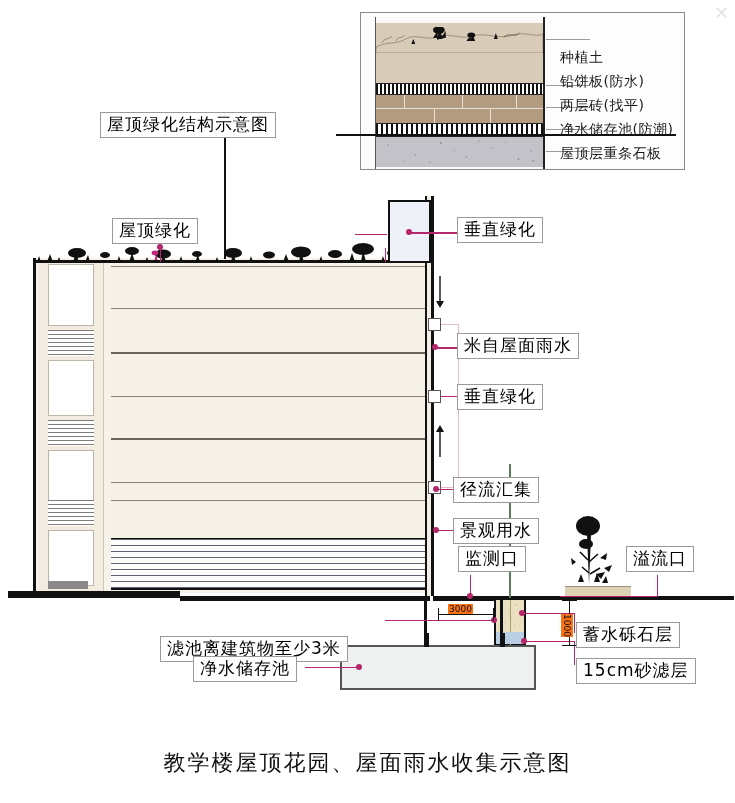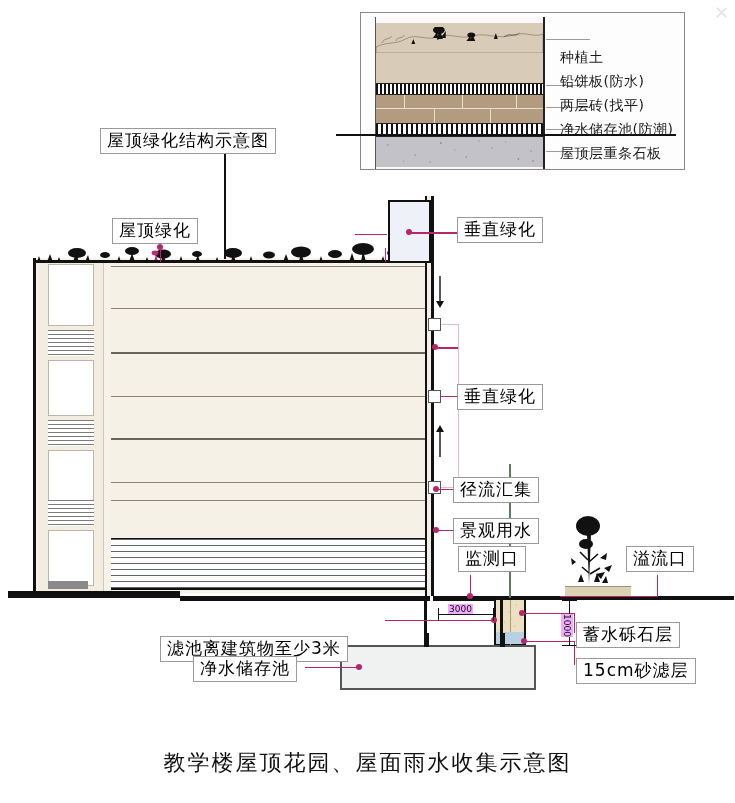--- a/index.html
+++ b/index.html
@@ -121,21 +121,21 @@
      border:2px solid #111;box-sizing:border-box;background:#efe7cf;z-index:29;}
   #filterSand{position:absolute;left:0;top:0;width:100%;height:34px;
      background:#ece0c2;}
   #filterGravel{position:absolute;left:0;bottom:0;width:100%;height:12px;
      background:#b9cfe4;}
   #filterMid{position:absolute;left:14px;top:0;width:1px;height:46px;background:#b09c6f;}
 
   
   #dim3000{position:absolute;left:438px;top:604px;width:56px;height:16px;z-index:32;}
   #dim1000{position:absolute;left:560px;top:600px;width:18px;height:46px;z-index:32;}
-  .dimTxt{position:absolute;font-size:9px;color:#111;background:#f0abfc;padding:0 1px;}
+  .dimTxt{position:absolute;font-size:9px;color:#111;background:#f97316;padding:0 1px;}
 
   
   #cistern{position:absolute;left:340px;top:645px;width:196px;height:45px;
      background:#f0f1f1;border:2px solid #555;box-sizing:border-box;z-index:29;}
   .pipe{position:absolute;background:#111;z-index:30;}
 
   
   #bed{position:absolute;left:565px;top:586px;width:66px;height:10px;
       background:#ded2b4;border-top:1px solid #9b9078;box-sizing:border-box;z-index:27;}
 
@@ -209,21 +209,21 @@
     <div class="ld h gray" style="left:185px;top:116px;width:44px;"></div>
     <div class="ld h gray" style="left:185px;top:138px;width:44px;"></div>
   </div>
 
   <div class="dlbl" style="left:560px;top:50px;">种植土</div>
   <div class="dlbl" style="left:560px;top:74px;">铅饼板(防水)</div>
   <div class="dlbl" style="left:560px;top:98px;">两层砖(找平)</div>
   <div class="dlbl" style="left:560px;top:122px;">净水储存池(防潮)</div>
   <div class="dlbl" style="left:560px;top:146px;">屋顶层重条石板</div>
 
-  <div class="lbl" style="left:100px;top:128px;font-family:Liberation Serif, serif;">屋顶绿化结构示意图</div>
+  <div class="lbl" style="left:100px;top:112px;font-family:Liberation Serif, serif;">屋顶绿化结构示意图</div>
   <div class="ld h black" style="left:336px;top:134px;width:340px;height:2px;"></div>
   <div class="ld v black" style="left:224px;top:134px;height:125px;width:2px;"></div>
 
   <div id="bldg">
     <div id="bldgWall"></div>
 
     <div id="stair">
       <div class="stairWin" style="top:4px;height:62px;"></div>
       <div class="stairSlat" style="top:70px;"></div>
       <div class="stairWin" style="top:100px;height:56px;"></div>
@@ -413,20 +413,21 @@
   <div class="ld h" style="left:522px;top:613px;width:52px;"></div>
   <div class="ld v" style="left:574px;top:613px;height:20px;"></div>
   <div class="dot" style="left:519px;top:610px;"></div>
 
   <div class="ld h" style="left:524px;top:641px;width:50px;"></div>
   <div class="ld v" style="left:574px;top:641px;height:24px;"></div>
   <div class="dot" style="left:521px;top:638px;"></div>
 
   <div class="lbl" style="left:112px;top:218px;">屋顶绿化</div>
   <div class="lbl" style="left:457px;top:217px;">垂直绿化</div>
+  <div class="lbl" style="left:457px;top:333px;">米自屋面雨水</div>
   <div class="lbl" style="left:457px;top:384px;">垂直绿化</div>
   <div class="lbl" style="left:453px;top:477px;">径流汇集</div>
   <div class="lbl" style="left:453px;top:518px;">景观用水</div>
   <div class="lbl" style="left:458px;top:546px;">监测口</div>
   <div class="lbl" style="left:626px;top:546px;">溢流口</div>
   <div class="lbl" style="left:160px;top:608px;margin-top:28px;">滤池离建筑物至少3米</div>
   <div class="lbl" style="left:576px;top:622px;">蓄水砾石层</div>
   <div class="lbl" style="left:193px;top:656px;">净水储存池</div>
   <div class="lbl" style="left:576px;top:658px;">15cm砂滤层</div>
 

